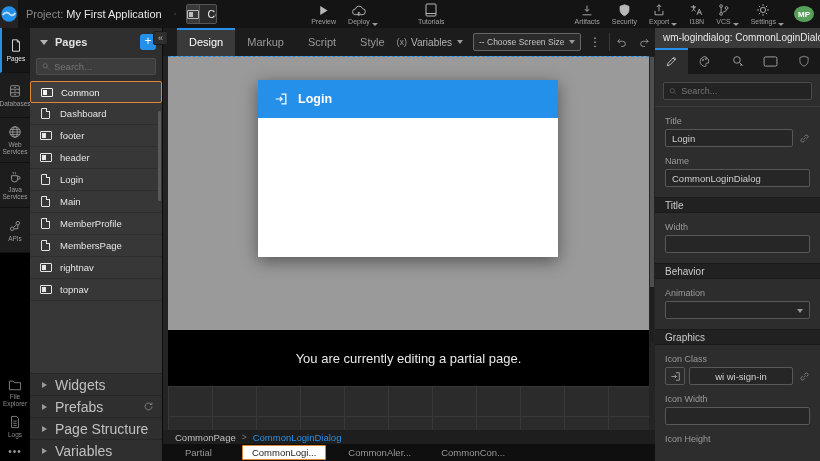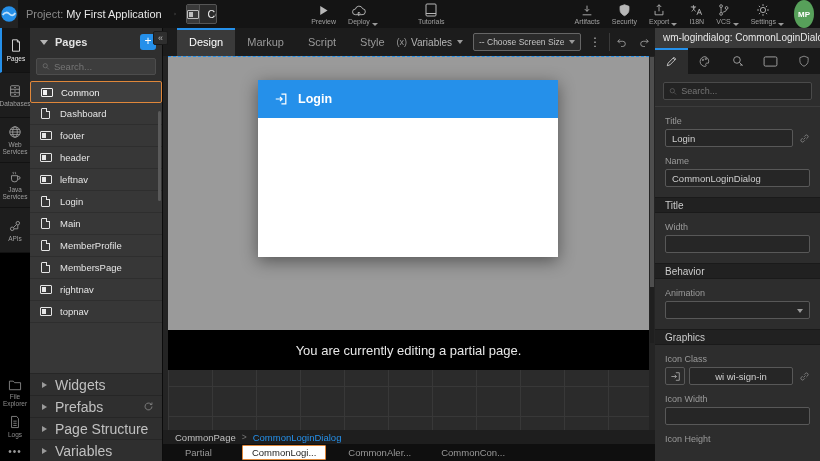--- a/index.html
+++ b/index.html
@@ -24,21 +24,21 @@
   .tools { display:flex; align-items:center; height:100%; margin-left:auto; }
   .tool { display:flex; flex-direction:column; align-items:center; justify-content:center;
           height:100%; padding:0 6px; color:#b8b8b8; cursor:pointer; }
   .tool .t-ic { height:14px; display:flex; align-items:flex-end; }
   .tool .t-lb { font-size:7px; color:#a0a0a0; margin-top:1px; white-space:nowrap; }
   .tool.gap-l { margin-left:88px; }
   .tool.gap-m { margin-left:28px; }
   .tool.gap-r { margin-left:118px; }
   .t-caret { width:0; height:0; border-left:3px solid transparent; border-right:3px solid transparent;
              border-top:3px solid #9a9a9a; margin-left:2px; align-self:flex-end; margin-bottom:2px; }
-  .avatar { width:20px; height:28px; border-radius:50%; background:#57a05a; color:#fff; font-size:8px;
+  .avatar { width:20px; height:16px; border-radius:50%; background:#57a05a; color:#fff; font-size:8px;
             font-weight:bold; display:flex; align-items:center; justify-content:center; margin:0 6px 0 4px; }
 
   
   .rail { position:absolute; left:0; top:28px; width:30px; height:433px; background:#000; }
   .rail-item { width:30px; height:45px; background:#1d1d1d; border-bottom:1px solid #121212;
                display:flex; flex-direction:column; align-items:center; justify-content:center;
                color:#9f9f9f; cursor:pointer; }
   .rail-item .r-lb { font-size:6.5px; text-align:center; line-height:7px; margin-top:2px; }
   .rail-item.active { background:#161616; border-left:2px solid #2590ea; color:#eaeaea; }
   .rail-bottom { position:absolute; left:0; bottom:0; width:30px; display:flex; flex-direction:column;
@@ -100,21 +100,21 @@
   .cv-ic-btn { padding:0 5px; color:#a8a8a8; cursor:pointer; }
   .fwd-btn { width:17px; height:20px; background:#2a2a2a; border:1px solid #444; border-radius:2px;
              color:#7ab8f5; font-size:11px; line-height:17px; text-align:center; margin:0 2px 0 4px; cursor:pointer; }
 
   .cv-body { position:absolute; left:0; top:28px; width:492px; height:374px; background:#242424; overflow:hidden; }
   .page-area { position:absolute; left:5px; right:6px; top:0; bottom:0; background:#2b2b2b;
     background-image:linear-gradient(#383838 1px, transparent 1px), linear-gradient(90deg,#383838 1px, transparent 1px);
     background-size:44px 30px; }
   .overlay { position:absolute; left:5px; right:6px; top:0; height:274px; background:#9a9a9a;
              border-top:1px dashed #2590ea; }
-  .banner { position:absolute; left:5px; right:6px; top:274px; height:40px; background:#000;
+  .banner { position:absolute; left:5px; right:6px; top:274px; height:56px; background:#000;
             display:flex; align-items:center; justify-content:center; }
   .banner span { color:#e8e8e8; font-size:13px; }
   .cv-scroll { position:absolute; right:1px; top:1px; width:4px; height:286px; background:#1f1f1f; }
   .cv-scroll i { position:absolute; left:0; top:0; width:4px; height:230px; background:#4e4e4e; }
 
   
   .dialog { position:absolute; left:95px; top:24px; width:300px; height:177px; background:#fff;
             box-shadow:0 4px 16px rgba(0,0,0,.45); }
   .dlg-head { height:38px; background:#2590ea; display:flex; align-items:center; padding-left:16px; }
   .dlg-head .dlg-title { color:#fff; font-size:12.5px; font-weight:bold; margin-left:10px; }
@@ -376,24 +376,20 @@
       </div>
       <div class="pg-item">
         <span class="ic-partial"></span>
         <span class="pg-lb">footer</span>
       </div>
       <div class="pg-item">
         <span class="ic-partial"></span>
         <span class="pg-lb">header</span>
       </div>
       <div class="pg-item">
-        <span class="ic-partial"></span>
-        <span class="pg-lb">leftnav</span>
-      </div>
-      <div class="pg-item">
         <span class="ic-page"></span>
         <span class="pg-lb">Login</span>
       </div>
       <div class="pg-item">
         <span class="ic-page"></span>
         <span class="pg-lb">Main</span>
       </div>
       <div class="pg-item">
         <span class="ic-page"></span>
         <span class="pg-lb">MemberProfile</span>

